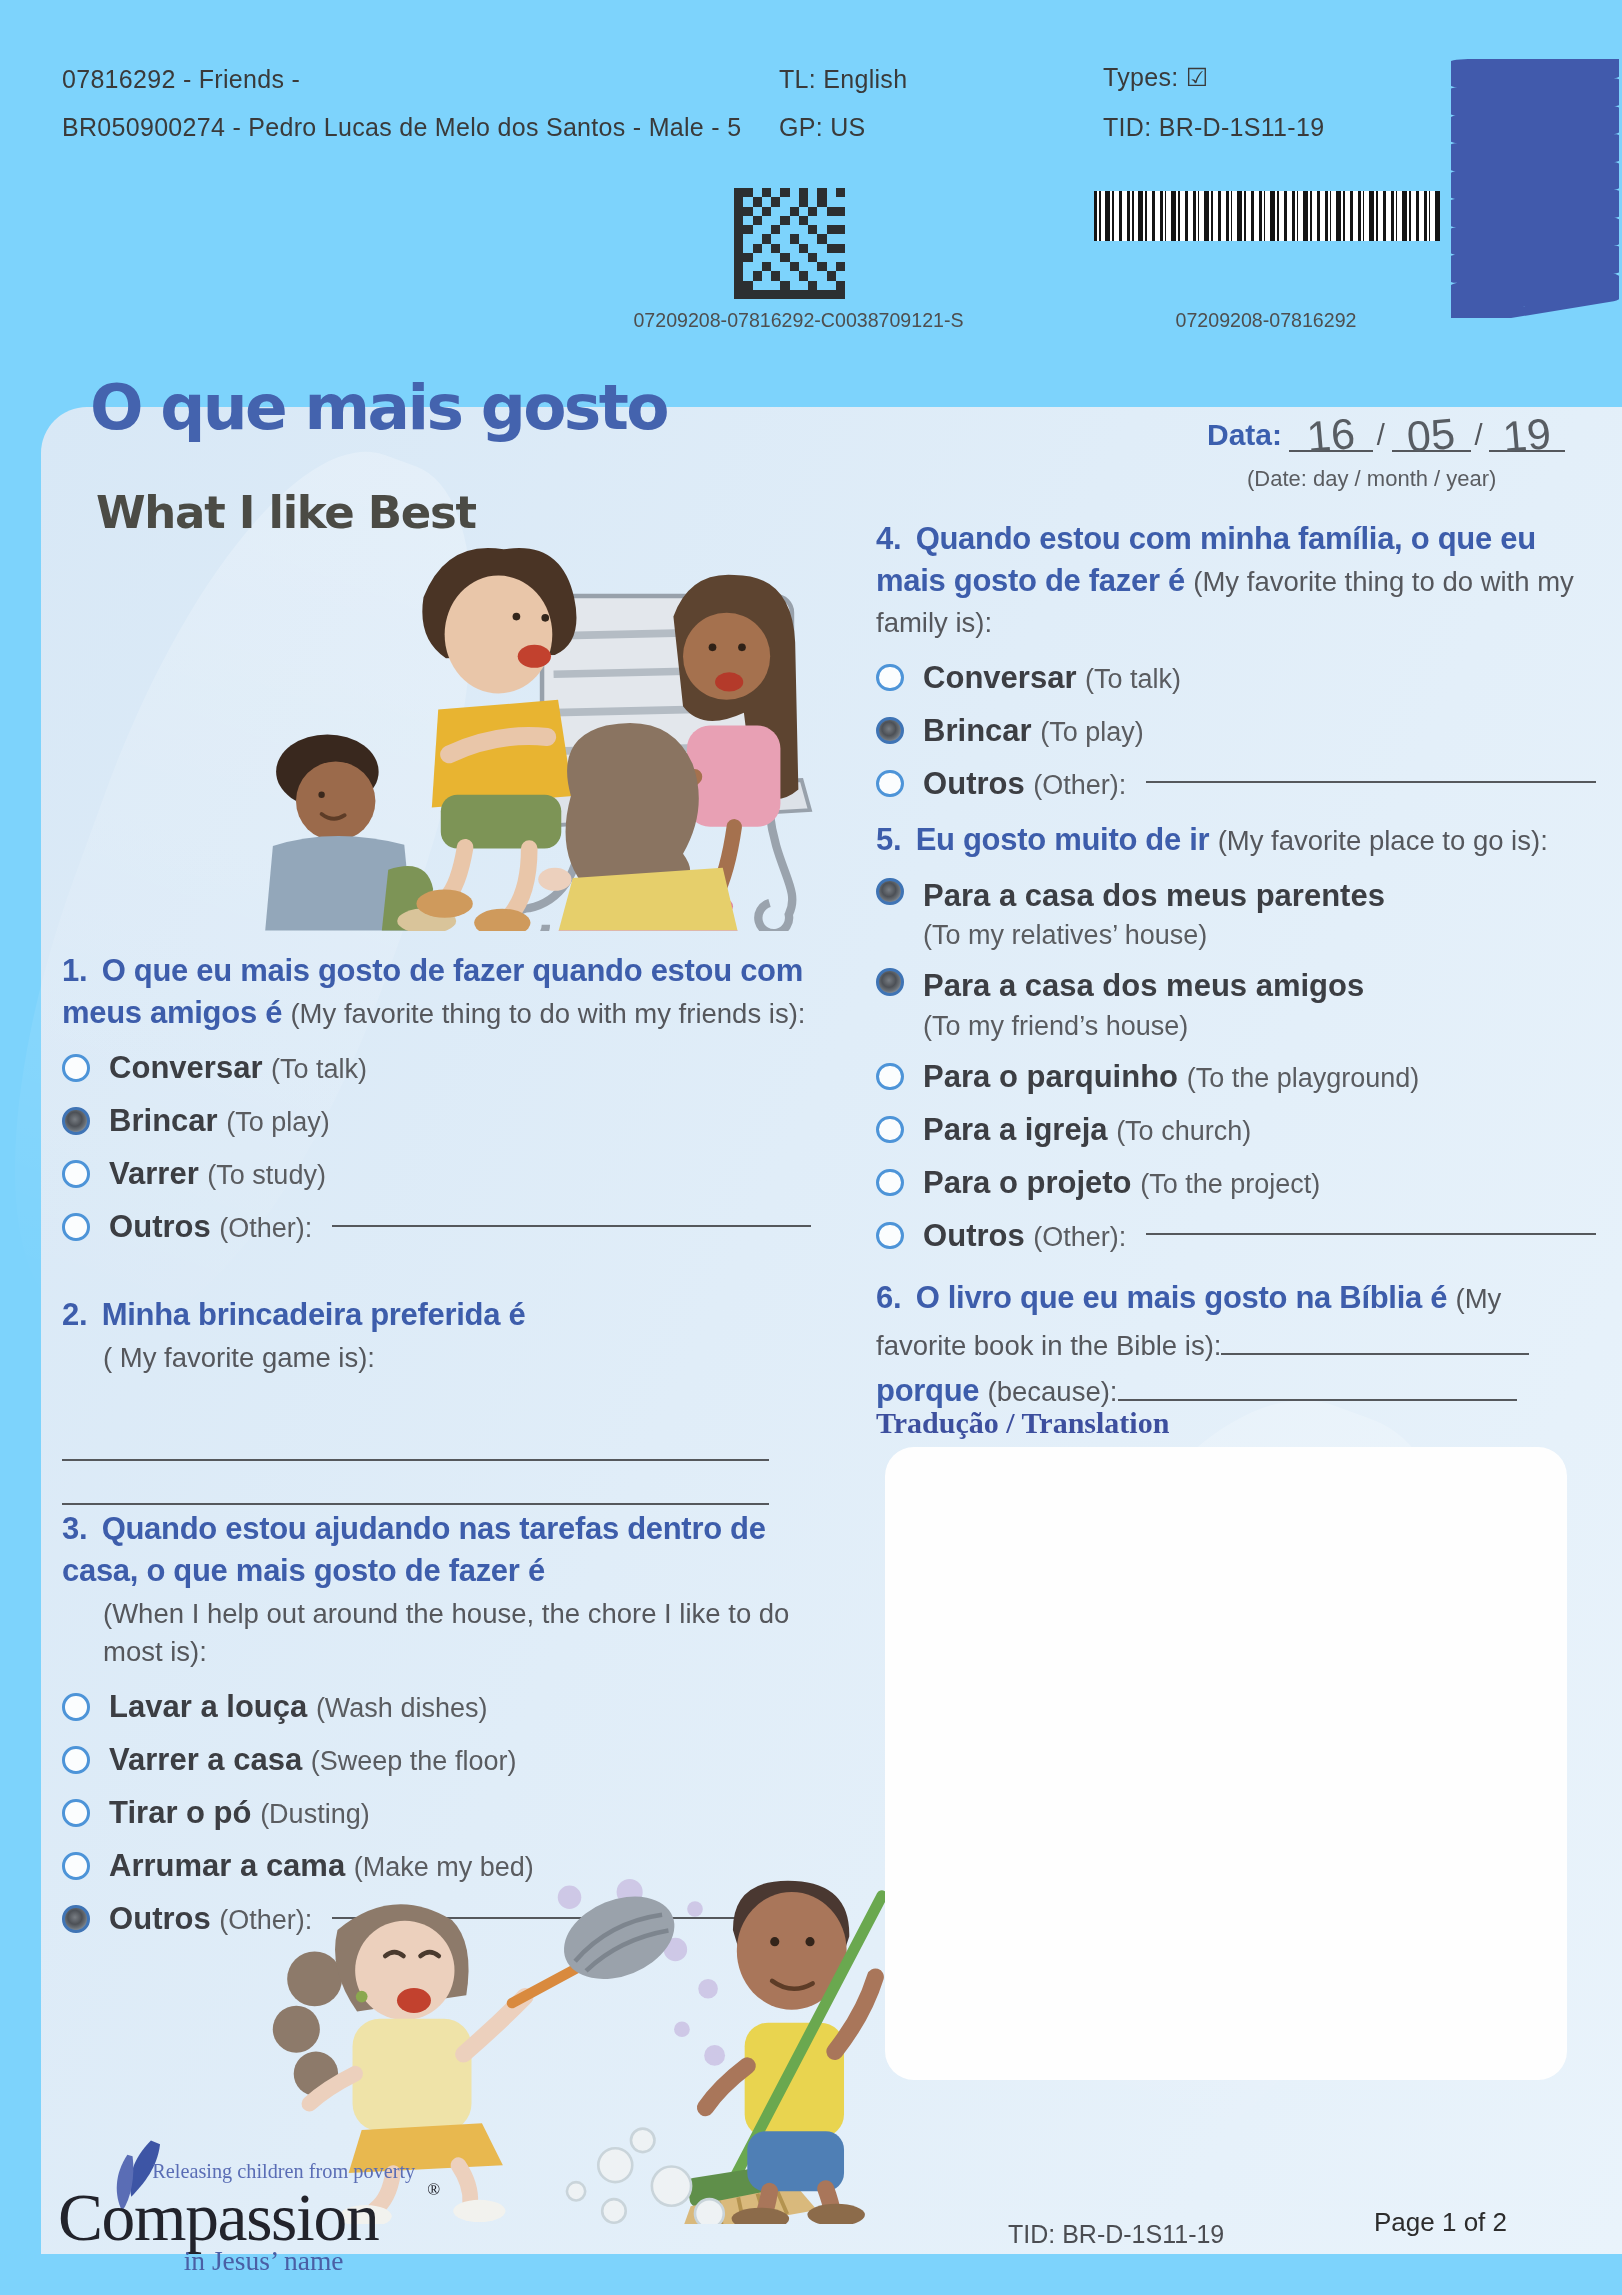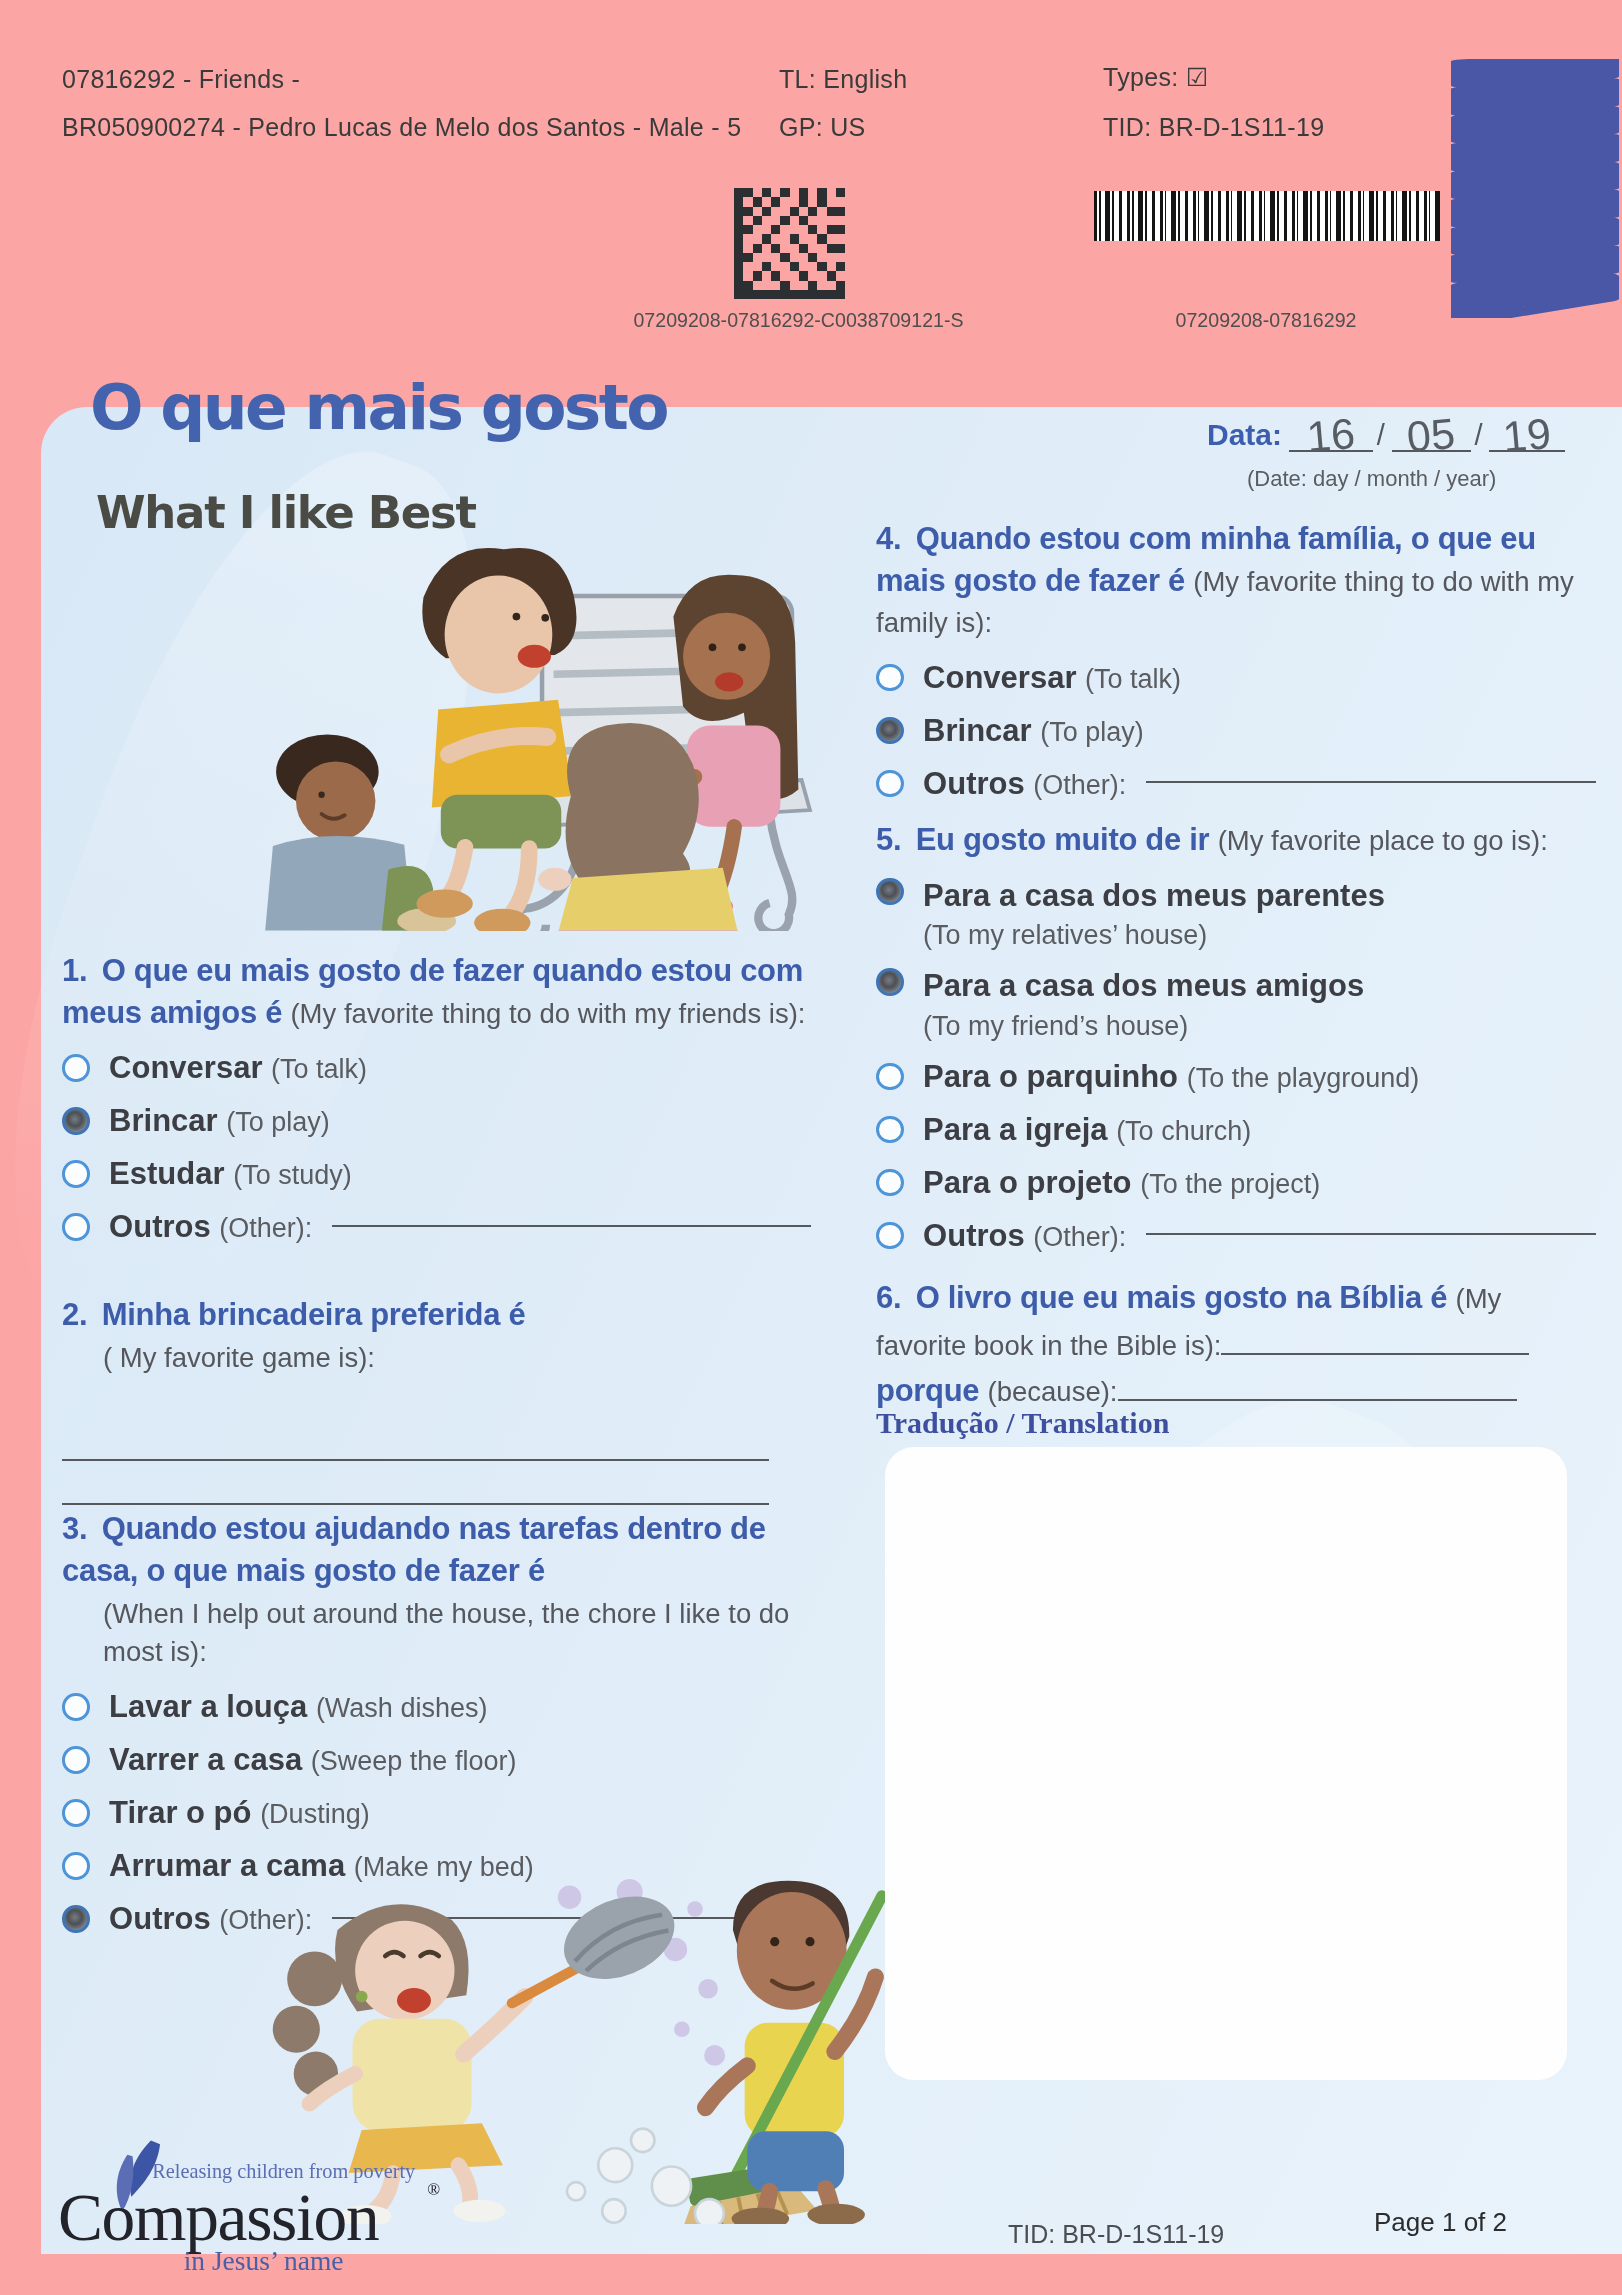--- a/index.html
+++ b/index.html
@@ -1,16 +1,16 @@
 <!DOCTYPE html>
 <html style="font-size:10.5px"><head>
 <meta charset="utf-8">
 <style>
   html,body{margin:0;padding:0;background:#ffffff;}
-  .page{position:relative;width:1623px;height:2295px;background:#fca5a5;overflow:hidden;
+  .page{position:relative;width:1623px;height:2295px;background:#7dd3fc;overflow:hidden;
         font-family:"Liberation Sans",sans-serif;color:#3c3e43;}
 
   
   .hdr-text{position:absolute;font-size:25px;color:#3a3a3a;letter-spacing:0.3px;white-space:nowrap;}
   .dm-wrap{position:absolute;left:734px;top:188px;width:111px;height:111px;}
   .dm-caption{position:absolute;left:576px;top:309px;width:445px;text-align:center;font-size:19.6px;color:#4e4e4e;}
   .barcode{position:absolute;left:1094px;top:191px;width:346px;height:50px;
     background:repeating-linear-gradient(90deg,#141414 0 2.6px,#fff 2.6px 4.6px,#141414 4.6px 6.5px,#fff 6.5px 11px,#141414 11px 16.4px,#fff 16.4px 18.3px,#141414 18.3px 20px,#fff 20px 25.5px,#141414 25.5px 28px,#fff 28px 33px);}
   .bc-caption{position:absolute;left:1112px;top:309px;width:308px;text-align:center;font-size:19.6px;color:#4e4e4e;}
   .scribble{position:absolute;left:1451px;top:59px;width:168px;height:259px;}
@@ -233,21 +233,21 @@
       <div class="opt">
         <span class="radio"></span>
         <span class="txt"><span class="pt">Conversar</span> <span class="en">(To talk)</span></span>
       </div>
       <div class="opt">
         <span class="radio checked"></span>
         <span class="txt"><span class="pt">Brincar</span> <span class="en">(To play)</span></span>
       </div>
       <div class="opt">
         <span class="radio"></span>
-        <span class="txt"><span class="pt">Estudar</span> <span class="en">(To study)</span></span>
+        <span class="txt"><span class="pt">Varrer</span> <span class="en">(To study)</span></span>
       </div>
       <div class="opt">
         <span class="radio"></span>
         <span class="txt"><span class="pt">Outros</span> <span class="en">(Other):</span></span>
         <span class="wline"></span>
       </div>
     </div>
   </div>
 
   <div class="col-l" style="top:1294px;">

